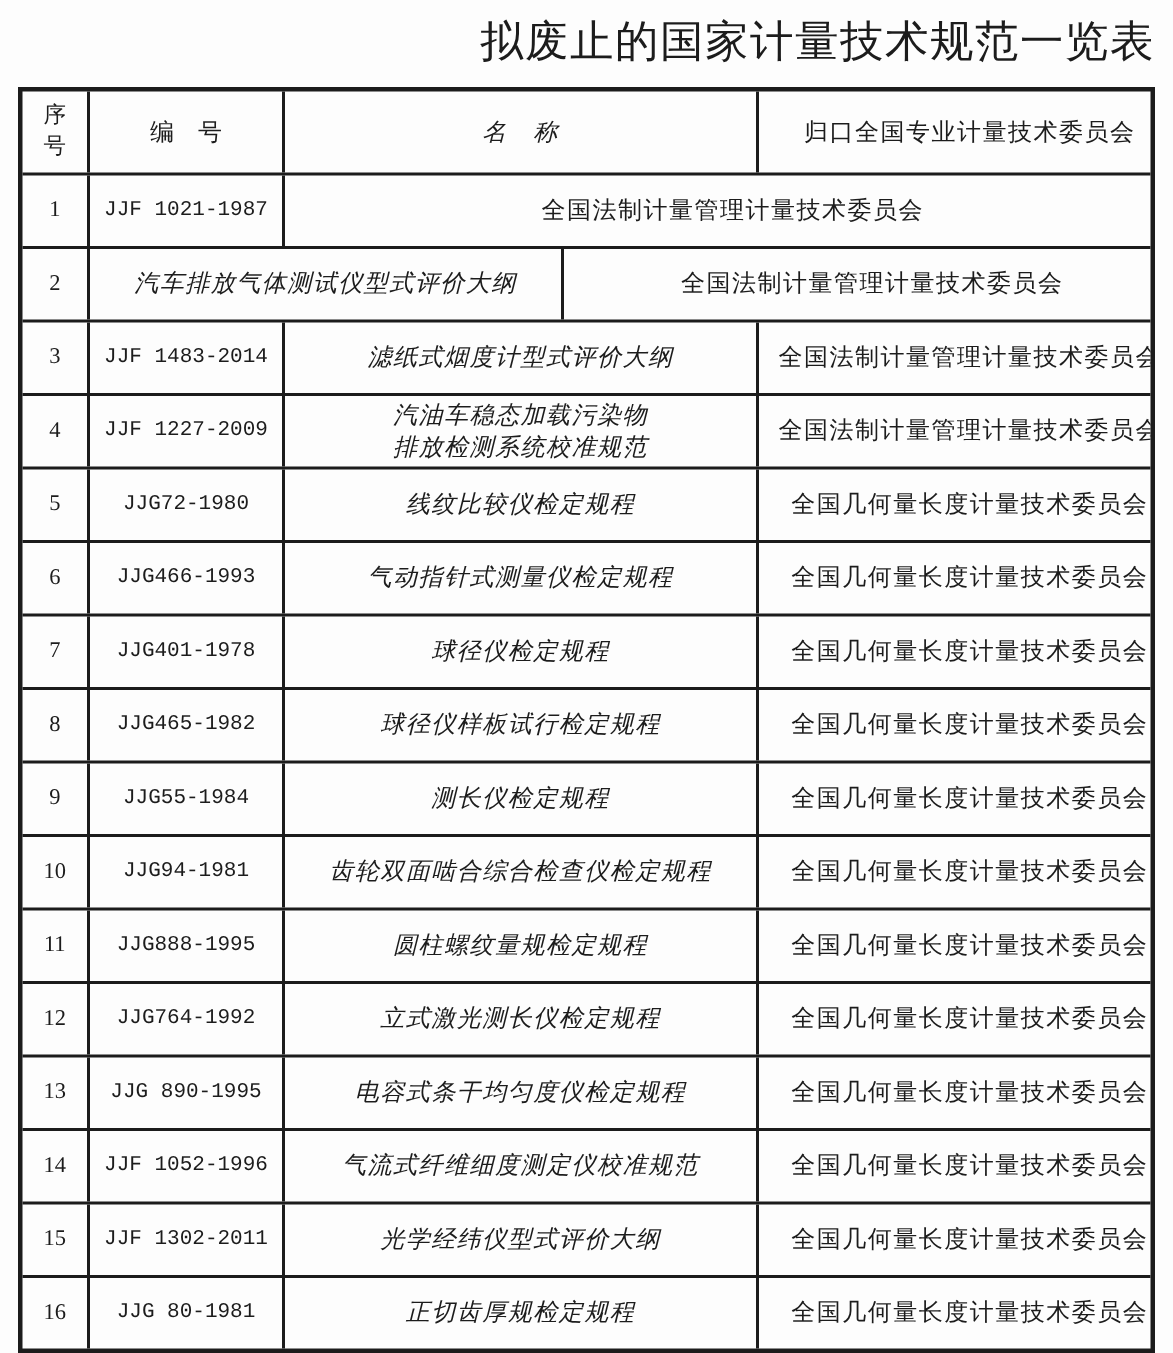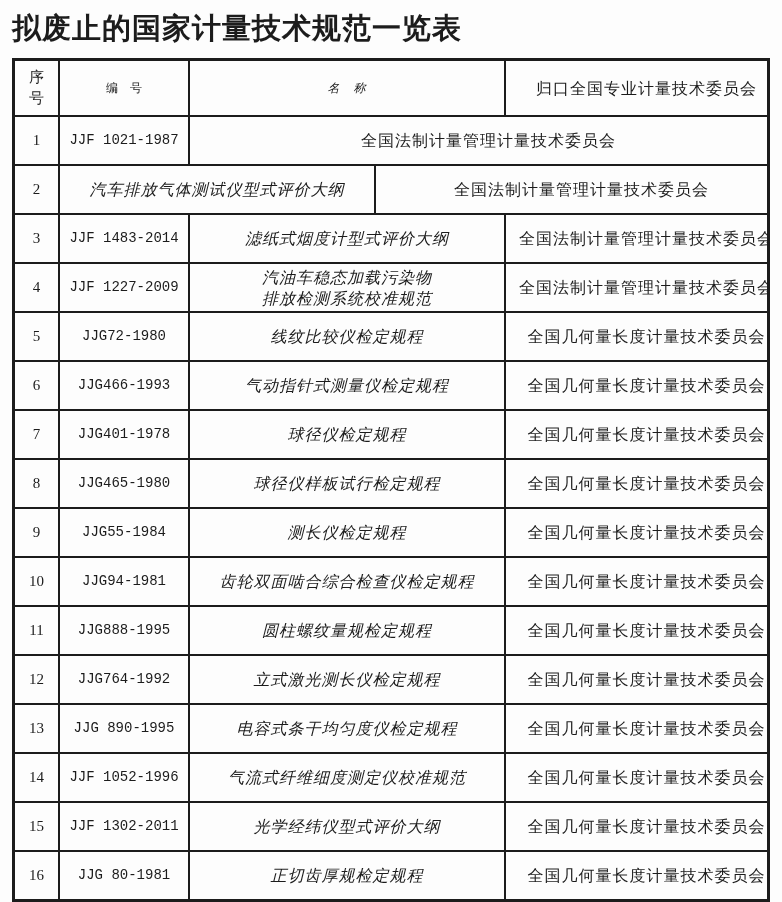--- a/index.html
+++ b/index.html
@@ -11,23 +11,23 @@
   body{
     background:var(--paper);
     color:var(--ink);
     font-family:"Liberation Serif","DejaVu Serif",serif;
   }
   .page{
     width:782px;height:902px;
     padding:8px 12px 0 12px;
   }
   .doc-title{
-    text-align:left;
+    text-align:right;
     font-size:29px;
-    font-weight:bold;
+    font-weight:normal;
     letter-spacing:1px;
     line-height:40px;
     margin-bottom:10px;
     white-space:nowrap;
   }
   .table{
     width:758px;
     border:3px solid var(--ink);
     background:var(--paper);
   }
@@ -60,21 +60,21 @@
     font-size:14px;
     letter-spacing:0;
     white-space:nowrap;
   }
   .col-name{width:316px;flex:0 0 auto;white-space:pre-line;font-style:italic;}
   .col-committee{flex:1 1 auto;white-space:nowrap;padding-left:20px;}
   .header-row .td{white-space:pre-line;}
   .header-row .col-code,
   .header-row .col-name{
     font-family:"Liberation Serif","DejaVu Serif",serif;
-    font-size:12px;
+    font-size:16px;
   }
 </style>
 </head>
 <body>
 
 <div class="page">
 
   <div class="doc-title">拟废止的国家计量技术规范一览表</div>
 
   <div class="table">
@@ -131,21 +131,21 @@
 
   <div class="tr">
     <div class="td col-no">7</div>
     <div class="td col-code">JJG401-1978</div>
     <div class="td col-name">球径仪检定规程</div>
     <div class="td col-committee">全国几何量长度计量技术委员会</div>
   </div>
 
   <div class="tr">
     <div class="td col-no">8</div>
-    <div class="td col-code">JJG465-1980</div>
+    <div class="td col-code">JJG465-1982</div>
     <div class="td col-name">球径仪样板试行检定规程</div>
     <div class="td col-committee">全国几何量长度计量技术委员会</div>
   </div>
 
   <div class="tr">
     <div class="td col-no">9</div>
     <div class="td col-code">JJG55-1984</div>
     <div class="td col-name">测长仪检定规程</div>
     <div class="td col-committee">全国几何量长度计量技术委员会</div>
   </div>

